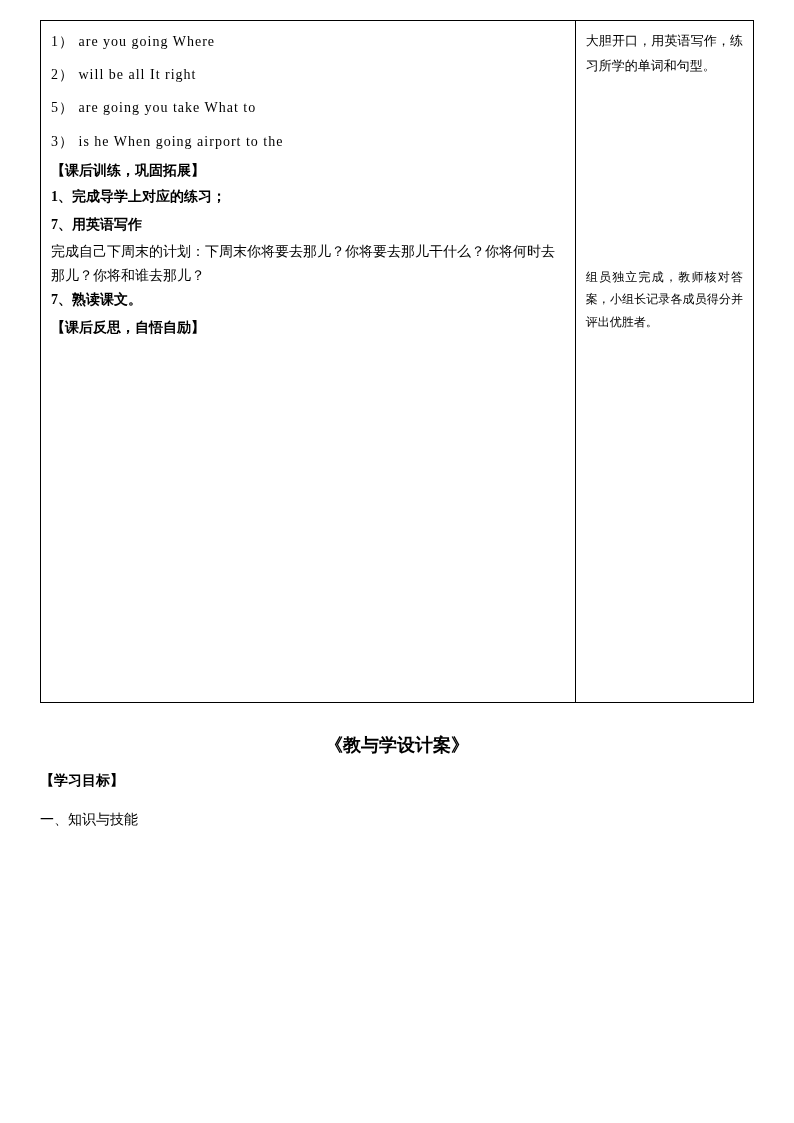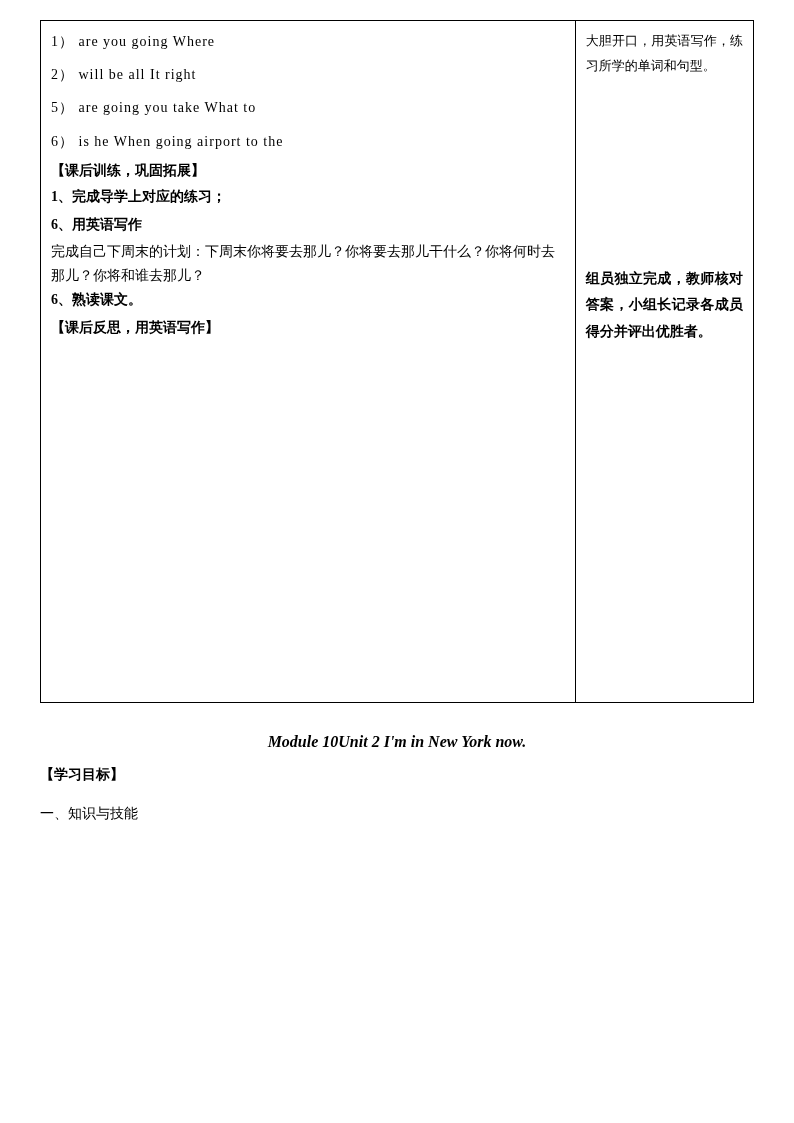--- a/index.html
+++ b/index.html
@@ -93,58 +93,57 @@
       line-height: 1.7;
     }
 
     .right-cell-top {
       font-size: 13px;
       line-height: 1.9;
       text-align: justify;
     }
 
     .right-cell-bottom {
-      font-size: 14px;
+      font-size: 12px;
       line-height: 1.9;
       text-align: justify;
-      font-weight: bold;
     }
 
     .empty-space {
       height: 350px;
     }
   </style>
 </head>
 <body>
 
 <table class="main-table">
   <tbody>
       <tr>
     <td class="left-cell">
       <div class="sentence-line">1） are  you  going  Where</div>
       <div class="sentence-line">2） will  be  all  It  right</div>
       <div class="sentence-line">5） are  going you  take   What   to</div>
-      <div class="sentence-line">6） is  he  When  going  airport  to  the</div>
+      <div class="sentence-line">3） is  he  When  going  airport  to  the</div>
 
       <div class="section-header">【课后训练，巩固拓展】</div>
       <div class="section-item">1、完成导学上对应的练习；</div>
-      <div class="section-item">6、用英语写作</div>
+      <div class="section-item">7、用英语写作</div>
       <div class="section-item-indent">完成自己下周末的计划：下周末你将要去那儿？你将要去那儿干什么？你将何时去那儿？你将和谁去那儿？</div>
-      <div class="section-item">6、熟读课文。</div>
-      <div class="section-item">【课后反思，用英语写作】</div>
+      <div class="section-item">7、熟读课文。</div>
+      <div class="section-item">【课后反思，自悟自励】</div>
 
       <div class="empty-space"></div>
     </td>
     <td class="right-cell">
       <div class="right-cell-top">大胆开口，用英语写作，练习所学的单词和句型。</div>
       <br><br><br><br><br><br><br><br>
       <div class="right-cell-bottom">组员独立完成，教师核对答案，小组长记录各成员得分并评出优胜者。</div>
     </td>
   </tr>
 </tbody>
   </table>
 
 <div class="book-title-section">
-  <div class="module-title">Module 10Unit 2   I'm in New York now.</div>
+  <div class="book-title">《教与学设计案》</div>
 </div>
 
 <div class="study-goal-header">【学习目标】</div>
 <div class="study-subitem">一、知识与技能</div>
 
 </body></html>

